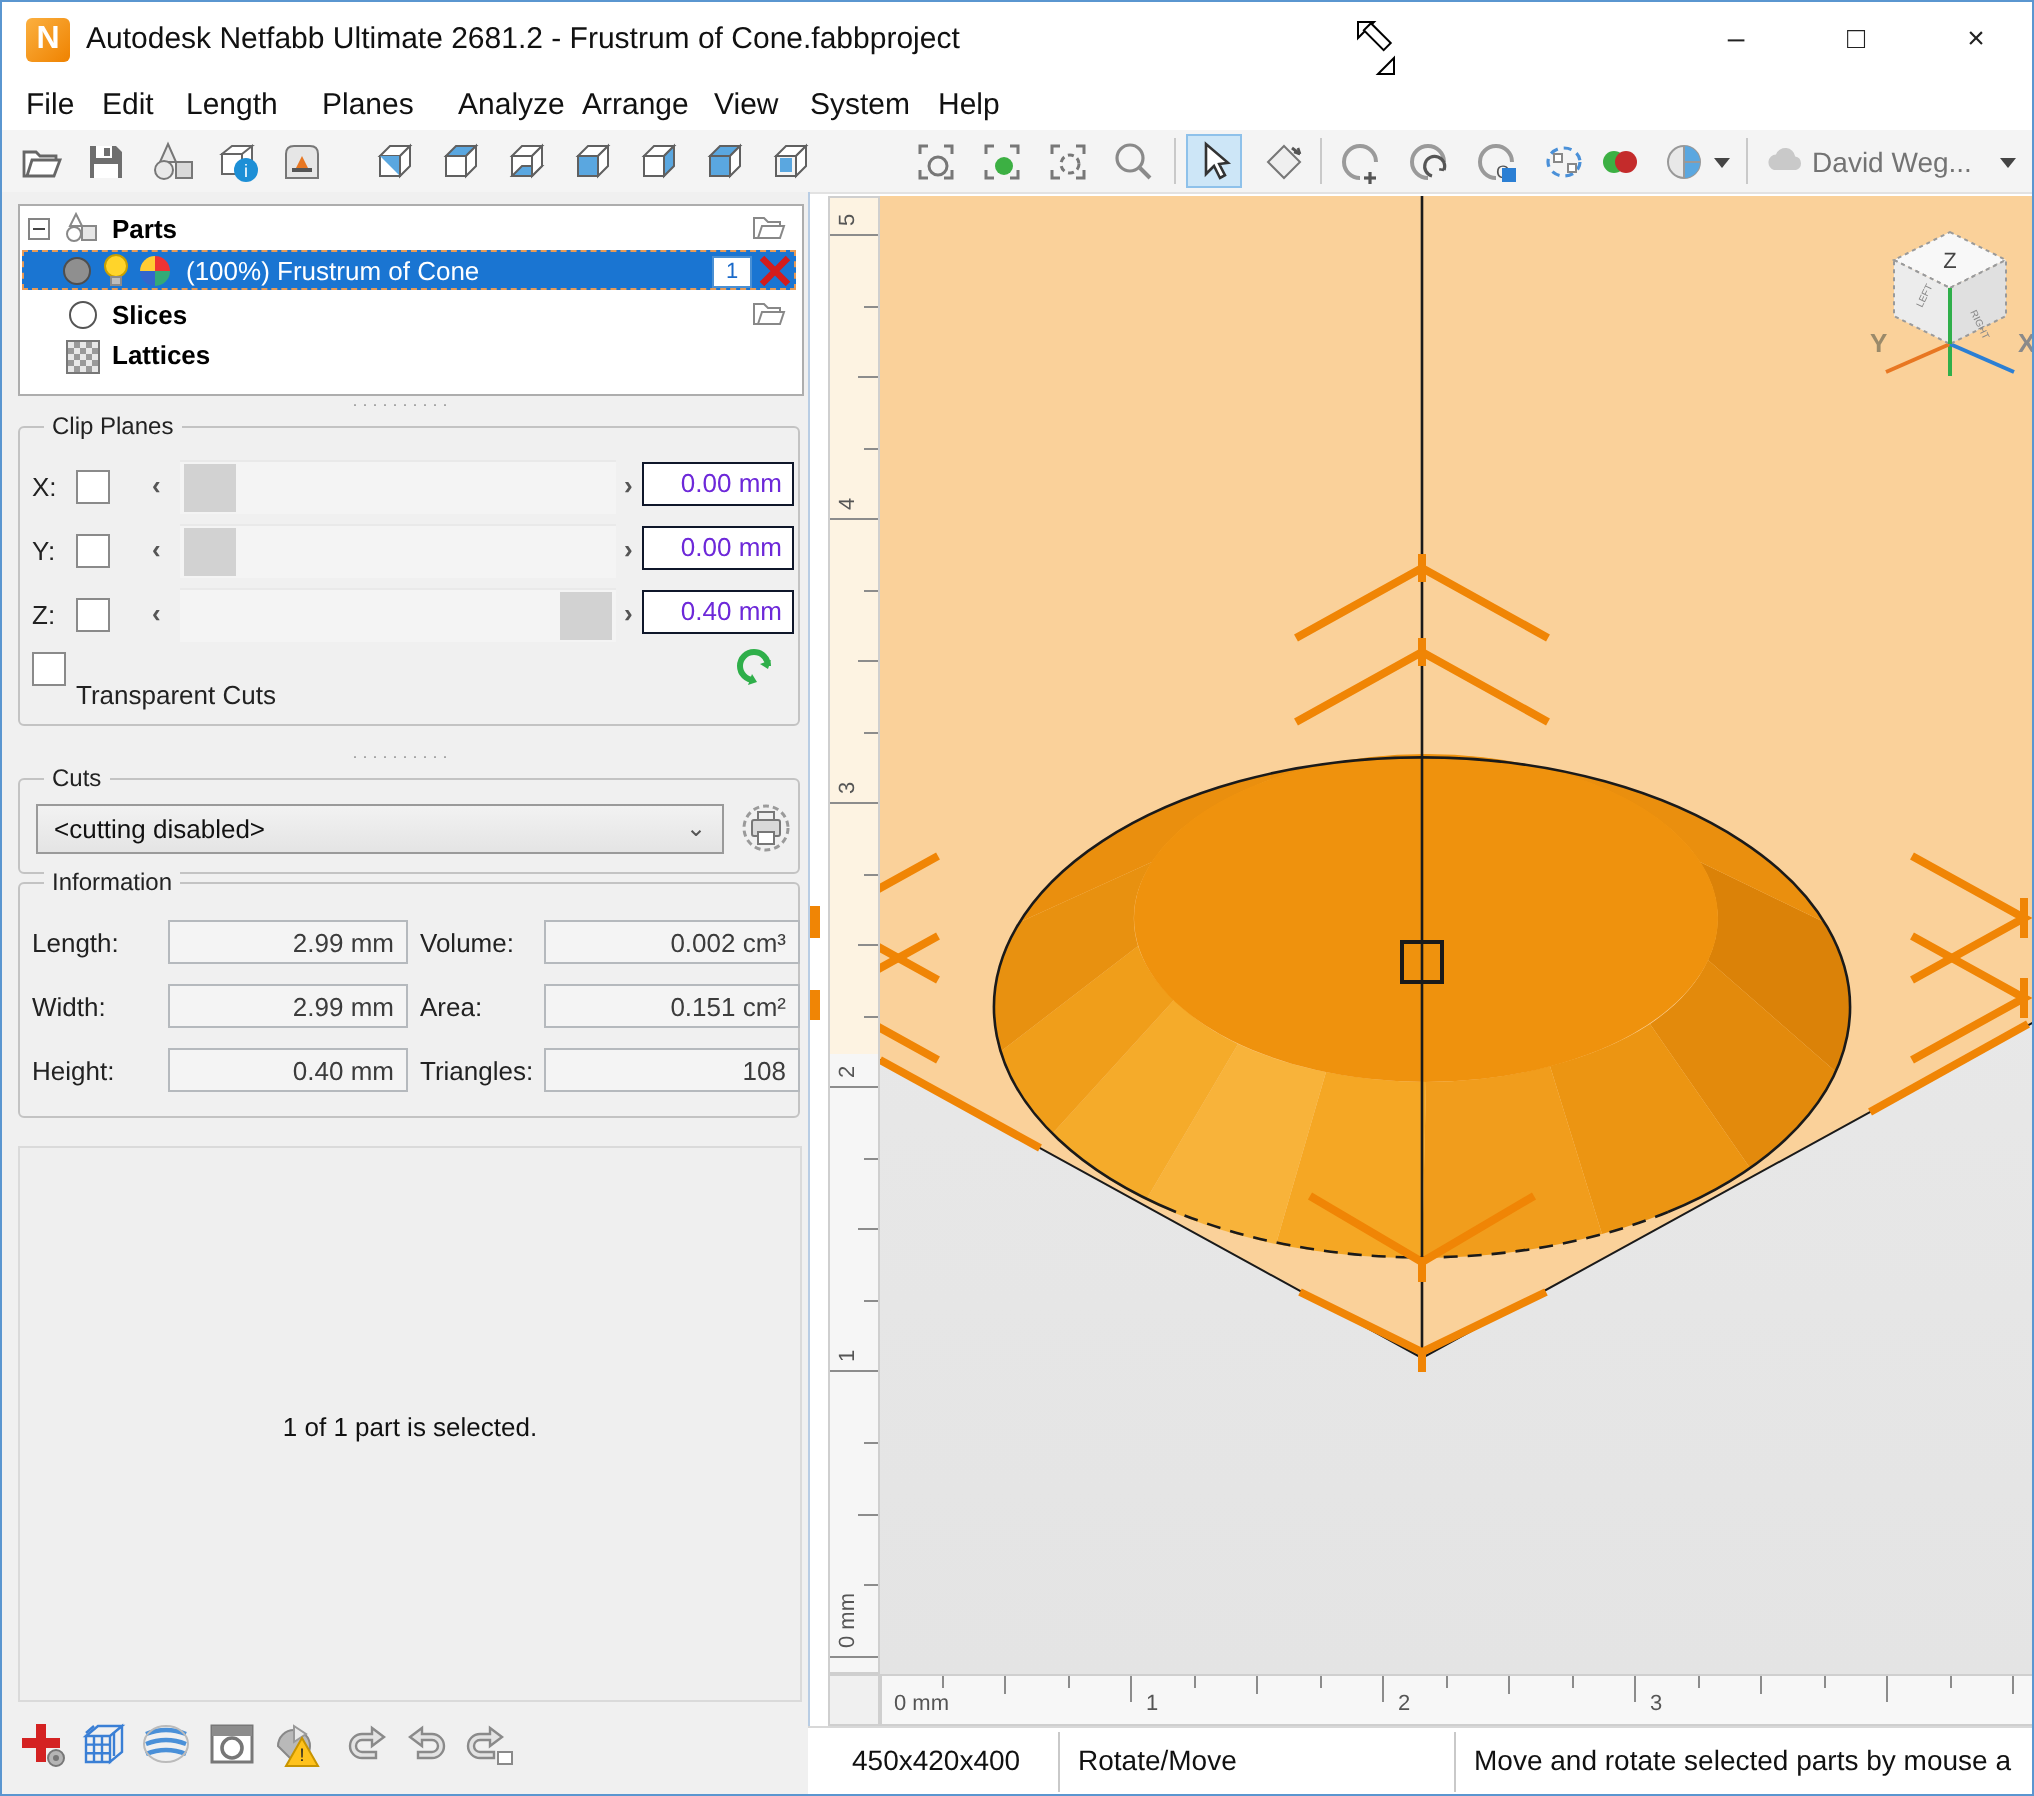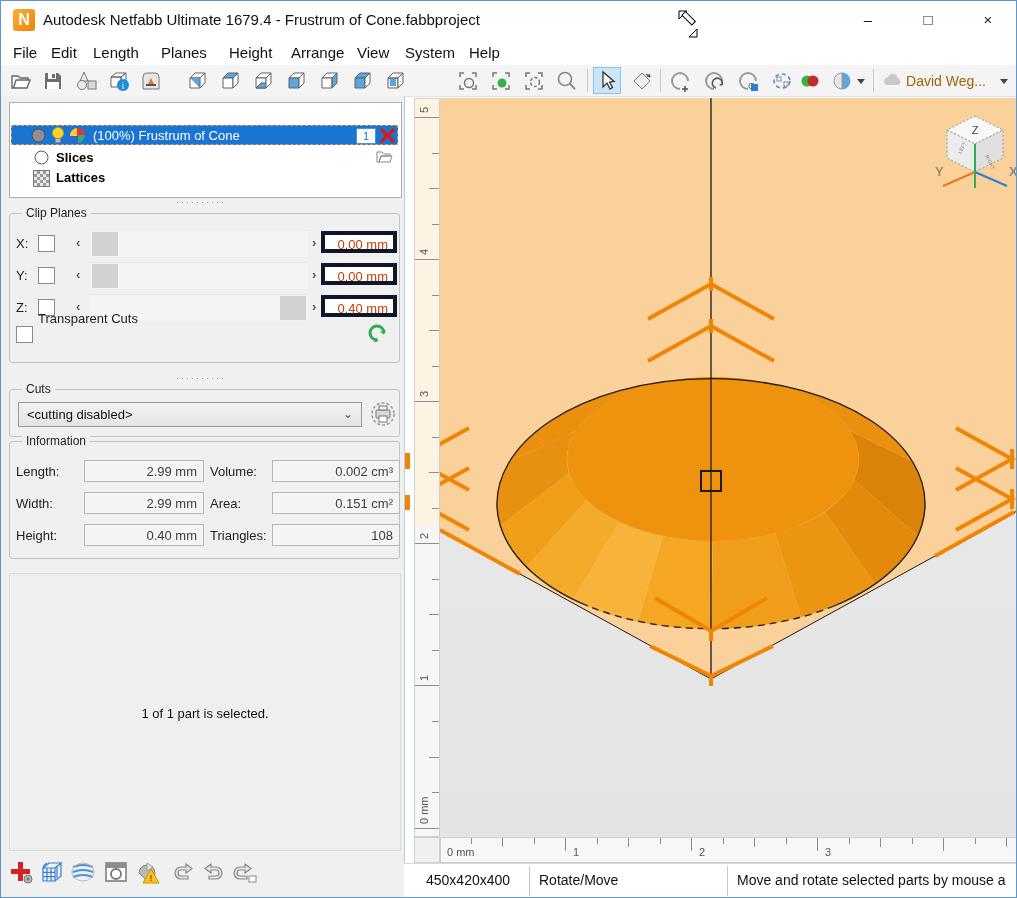--- a/index.html
+++ b/index.html
@@ -30,22 +30,22 @@
   .badge1{position:absolute;right:22px;top:3px;width:18px;height:14px;background:#fff;border:1px solid #4a90d4;
           color:#1b6ac9;font-size:11px;text-align:center;line-height:14px;}
   .splitdots{position:absolute;left:160px;width:80px;text-align:center;color:#9a9a9a;font-size:9px;letter-spacing:2px;}
   .group{position:absolute;border:1px solid #c3c3c3;border-radius:3px;background:#f0f0f0;}
   .group>.gtitle{position:absolute;top:-8px;left:12px;background:#f0f0f0;padding:0 4px;font-size:12px;color:#222;text-align:center;}
   .axis-lbl{position:absolute;left:6px;font-size:13px;color:#222;}
   .cb{position:absolute;width:15px;height:15px;background:#fff;border:1px solid #8a8a8a;}
   .arrowL,.arrowR{position:absolute;font-size:13px;color:#555;font-weight:bold;}
   .slider{position:absolute;height:26px;background:#f4f4f4;border-top:1px solid #e9e9e9;}
   .thumb{position:absolute;top:1px;width:26px;height:24px;background:#d2d2d2;}
-  .valbox{position:absolute;width:76px;height:22px;background:#fff;border:4px solid #0f172a;
-          font-size:13px;color:#c2410c;text-align:right;padding:2px 5px 0 0;box-sizing:border-box;}
+  .valbox{position:absolute;width:76px;height:22px;background:#fff;border:1px solid #0f172a;
+          font-size:13px;color:#6d28d9;text-align:right;padding:2px 5px 0 0;box-sizing:border-box;}
   .robox{position:absolute;height:22px;background:#f4f4f4;border:1px solid #b5b9bd;font-size:13px;color:#3c3c3c;
          text-align:right;padding:3px 6px 0 0;box-sizing:border-box;}
   .flabel{position:absolute;font-size:13px;color:#222;}
   #cuts-dd{left:16px;top:401px;width:344px;height:25px;background:linear-gradient(#f2f2f2,#e4e4e4);
            border:1px solid #9a9a9a;font-size:13px;color:#111;padding:4px 0 0 8px;box-sizing:border-box;}
   #cuts-dd .ddarrow{position:absolute;right:8px;top:4px;color:#555;font-size:12px;}
   #msgbox{left:8px;top:572px;width:390px;height:276px;background:#efefef;border:1px solid #dadada;}
   #selmsg{width:100%;text-align:center;position:absolute;top:132px;font-size:13px;color:#111;}
   .bbtn{position:absolute;top:856px;width:28px;height:30px;display:flex;align-items:center;justify-content:center;}
   
@@ -61,40 +61,40 @@
   #statusbar{left:403px;top:862px;width:710px;height:34px;background:#ffffff;border-top:1px solid #d8d8d8;}
   .scell{position:absolute;top:8px;font-size:14px;color:#111;white-space:nowrap;}
   .ssep{position:absolute;top:2px;width:1px;height:30px;background:#c9c9c9;}
   svg{display:block;}
 </style>
 </head>
 <body>
 
 <div class="abs" id="titlebar">
   <div class="abs" id="app-logo">N</div>
-  <div class="abs" id="win-title">Autodesk Netfabb Ultimate 1679.4 - Frustrum of Cone.fabbproject</div>
+  <div class="abs" id="win-title">Autodesk Netfabb Ultimate 2681.2 - Frustrum of Cone.fabbproject</div>
 
   <svg class="abs" style="left:672px;top:6px" width="34" height="34" viewBox="0 0 34 34">
     <g stroke="#000" stroke-width="1" fill="#fff">
       <path d="M6,4 L14,4 L6,12 Z"></path>
         <path d="M22,28 L14,28 L22,20 Z" transform="translate(2,2)"></path>
       <rect x="9" y="9" width="14" height="5" transform="rotate(45 16 11)" fill="#fff"></rect>
     </g>
   </svg>
   <div class="abs winbtn" style="left:844px">–</div>
   <div class="abs winbtn" style="left:904px">□</div>
   <div class="abs winbtn" style="left:964px">×</div>
 </div>
 
 <div class="abs" id="menubar">
   <span class="menu-item" style="left:8px">File</span>
   <span class="menu-item" style="left:46px">Edit</span>
   <span class="menu-item" style="left:88px">Length</span>
   <span class="menu-item" style="left:156px">Planes</span>
-  <span class="menu-item" style="left:224px">Height</span>
+  <span class="menu-item" style="left:224px">Analyze</span>
   <span class="menu-item" style="left:286px">Arrange</span>
   <span class="menu-item" style="left:352px">View</span>
   <span class="menu-item" style="left:400px">System</span>
   <span class="menu-item" style="left:464px">Help</span>
 </div>
 
 <div class="abs" id="toolbar">
   <div class="tbtn" style="left:6px">
     <svg width="24" height="24" viewBox="0 0 24 24">
         <path d="M3,19 L3,7 H9 L11,9 H19 L19,11 H7 L4.5,19 Z M4.5,19 L7,11 H21 L18,19 Z" fill="#fff" stroke="#666" stroke-width="1.4"></path>
@@ -278,31 +278,46 @@
         <path d="M1,3 L9,3 L5,8 Z" fill="#444"></path>
       </svg>
     </div>
   <div class="tsep" style="left:872px"></div>
 
   <div class="tbtn" style="left:878px">
     <svg width="26" height="26" viewBox="0 0 26 26">
         <path d="M7,17 a4,4 0 0 1 1,-7.8 a5,5 0 0 1 9.6,1 a3.5,3.5 0 0 1 0.4,6.8 Z" fill="#c9c9c9"></path>
       </svg>
     </div>
-  <div class="tbtn" style="left:904px;width:82px;font-size:14px;color:#a16207">David Weg...</div>
+  <div class="tbtn" style="left:904px;width:82px;font-size:14px;color:#737373">David Weg...</div>
   <div class="tbtn" style="left:995px;width:16px">
     <svg width="10" height="10" viewBox="0 0 10 10">
         <path d="M1,3 L9,3 L5,8 Z" fill="#444"></path>
       </svg>
     </div>
 </div>
 
 <div class="abs" id="leftpanel"></div>
 
 <div class="abs" id="treebox">
+  <div class="trow" style="top:1px">
+    <svg class="abs" style="left:4px;top:5px" width="11" height="11" viewBox="0 0 11 11">
+        <rect x="0.5" y="0.5" width="10" height="10" fill="#fff" stroke="#848484"></rect>
+        <line x1="2.5" y1="5.5" x2="8.5" y2="5.5" stroke="#444"></line>
+      </svg>
+    <svg class="abs" style="left:22px;top:2px" width="18" height="16" viewBox="0 0 18 16">
+        <path d="M6,1 L9,7 H3 Z" fill="#fff" stroke="#888"></path>
+        <circle cx="5" cy="11" r="3.5" fill="#fff" stroke="#888"></circle>
+        <rect x="9" y="7" width="7" height="7" fill="#e6e6e6" stroke="#888"></rect>
+      </svg>
+    <span class="lbl" style="left:46px">Parts</span>
+    <svg class="abs" style="right:6px;top:2px" width="17" height="15" viewBox="0 0 17 15">
+        <path d="M1,13 V3 H6 L8,5 H14 V7 H5 L3,13 Z M3,13 L5,7 H16 L14,13 Z" fill="#fff" stroke="#888"></path>
+      </svg>
+  </div>
   <div class="trow abs" id="part-row">
     <svg class="abs" style="left:20px;top:3px" width="15" height="15" viewBox="0 0 15 15">
         <circle cx="7.5" cy="7.5" r="6.5" fill="#8f8f8f" stroke="#4e4e4e"></circle>
       </svg>
     <svg class="abs" style="left:40px;top:2px" width="14" height="17" viewBox="0 0 14 17">
         <circle cx="7" cy="6" r="5.5" fill="#ffd42a" stroke="#c8a000"></circle>
         <rect x="4.5" y="11.5" width="5" height="4" fill="#bdbdbd" stroke="#8a8a8a"></rect>
       </svg>
     <span class="abs" style="left:59px;top:3px;width:15px;height:15px;border-radius:50%;background:conic-gradient(#e33 0 25%,#3a7 25% 50%,#36c 50% 75%,#fc3 75% 100%)"></span>
     <span class="lbl" style="left:82px">(100%) Frustrum of Cone</span>
@@ -351,21 +366,21 @@
   <span class="axis-lbl" style="top:86px">Z:</span>
   <div class="cb" style="left:28px;top:85px"></div>
   <span class="arrowL" style="left:66px;top:85px">‹</span>
   <div class="slider" style="left:80px;top:80px;width:218px">
       <div class="thumb" style="left:190px"></div>
     </div>
   <span class="arrowR" style="left:302px;top:85px">›</span>
   <div class="valbox" style="left:311px;top:81px">0.40 mm</div>
 
   <div class="cb" style="left:6px;top:112px"></div>
-  <span class="axis-lbl" style="left:28px;top:97px">Transparent Cuts</span>
+  <span class="axis-lbl" style="left:28px;top:126px">Transparent Cuts</span>
   <svg class="abs" style="left:356px;top:108px" width="22" height="22" viewBox="0 0 22 22">
     <path d="M18,11 A7,7 0 1 0 11,18" fill="none" stroke="#2faf4a" stroke-width="3"></path>
     <path d="M18,6 V11 H13" fill="none" stroke="#2faf4a" stroke-width="0"></path>
     <path d="M19.5,8 L18,12.5 L14,10 Z" fill="#2faf4a"></path>
       <path d="M8,20.5 L12.5,19 L10,15 Z" fill="#2faf4a"></path>
   </svg>
 </div>
 <div class="splitdots abs" style="top:372px">··········</div>
 
 <div class="group" style="left:8px;top:388px;width:389px;height:46px">

